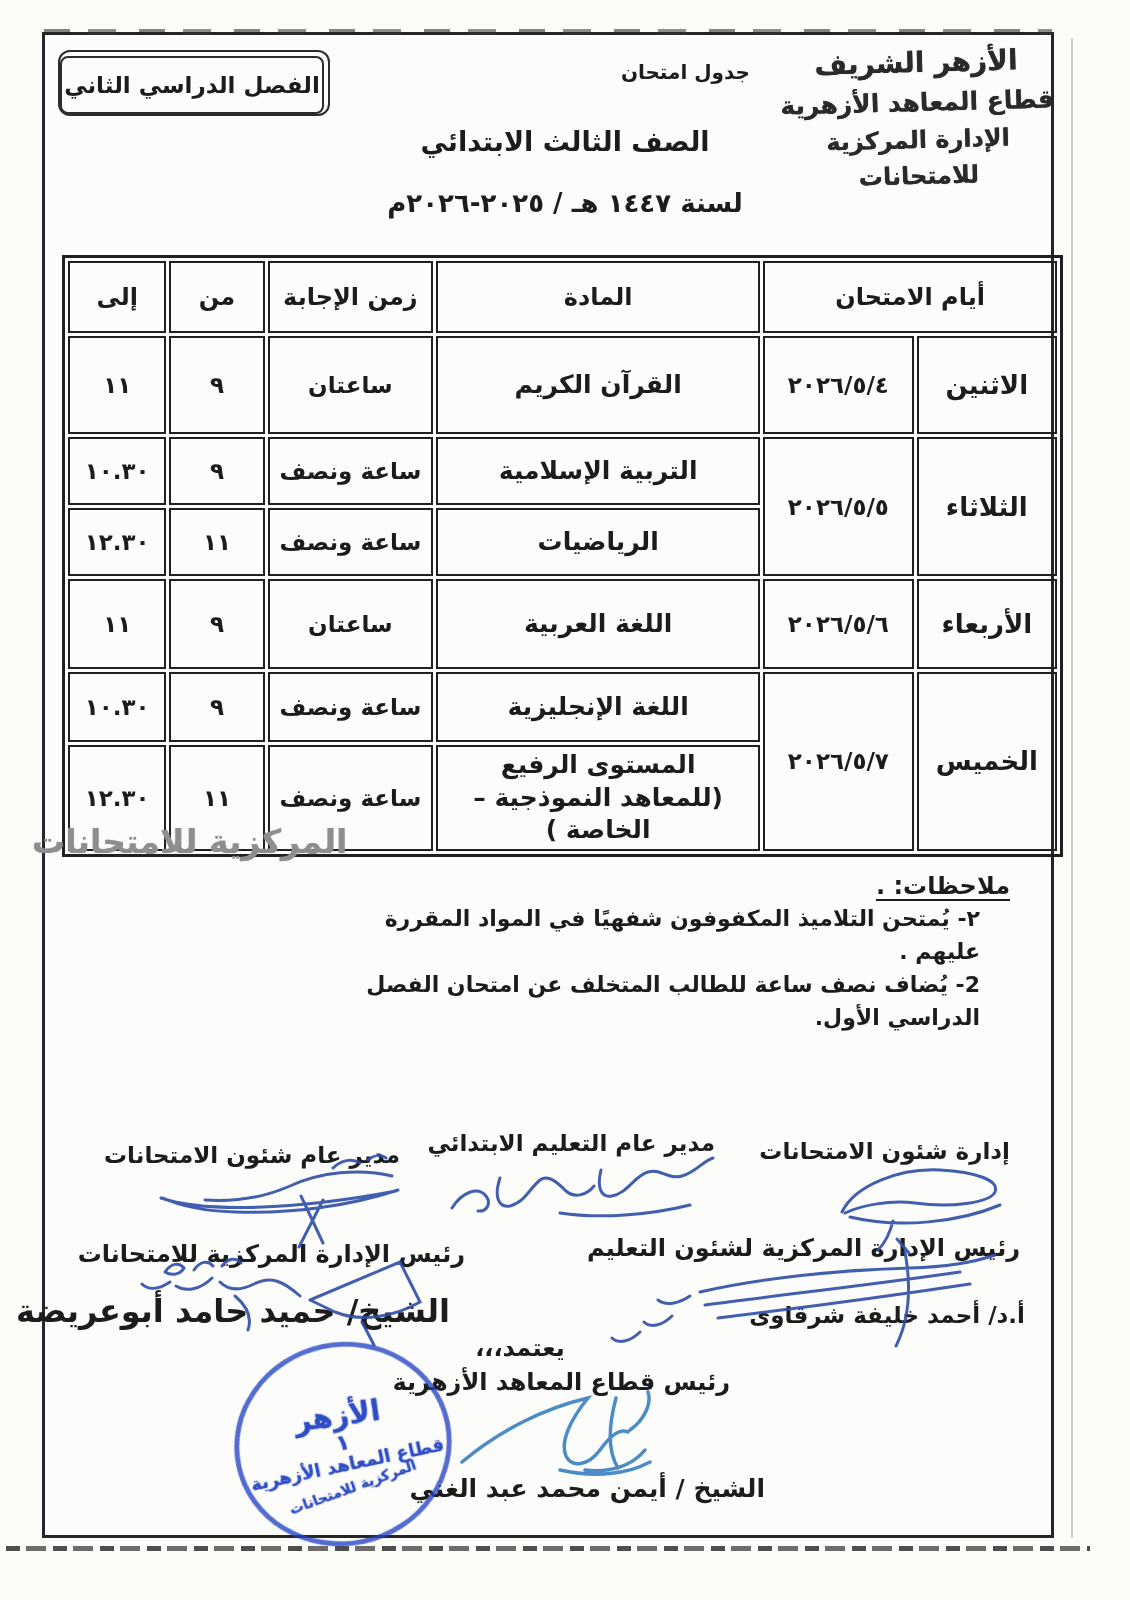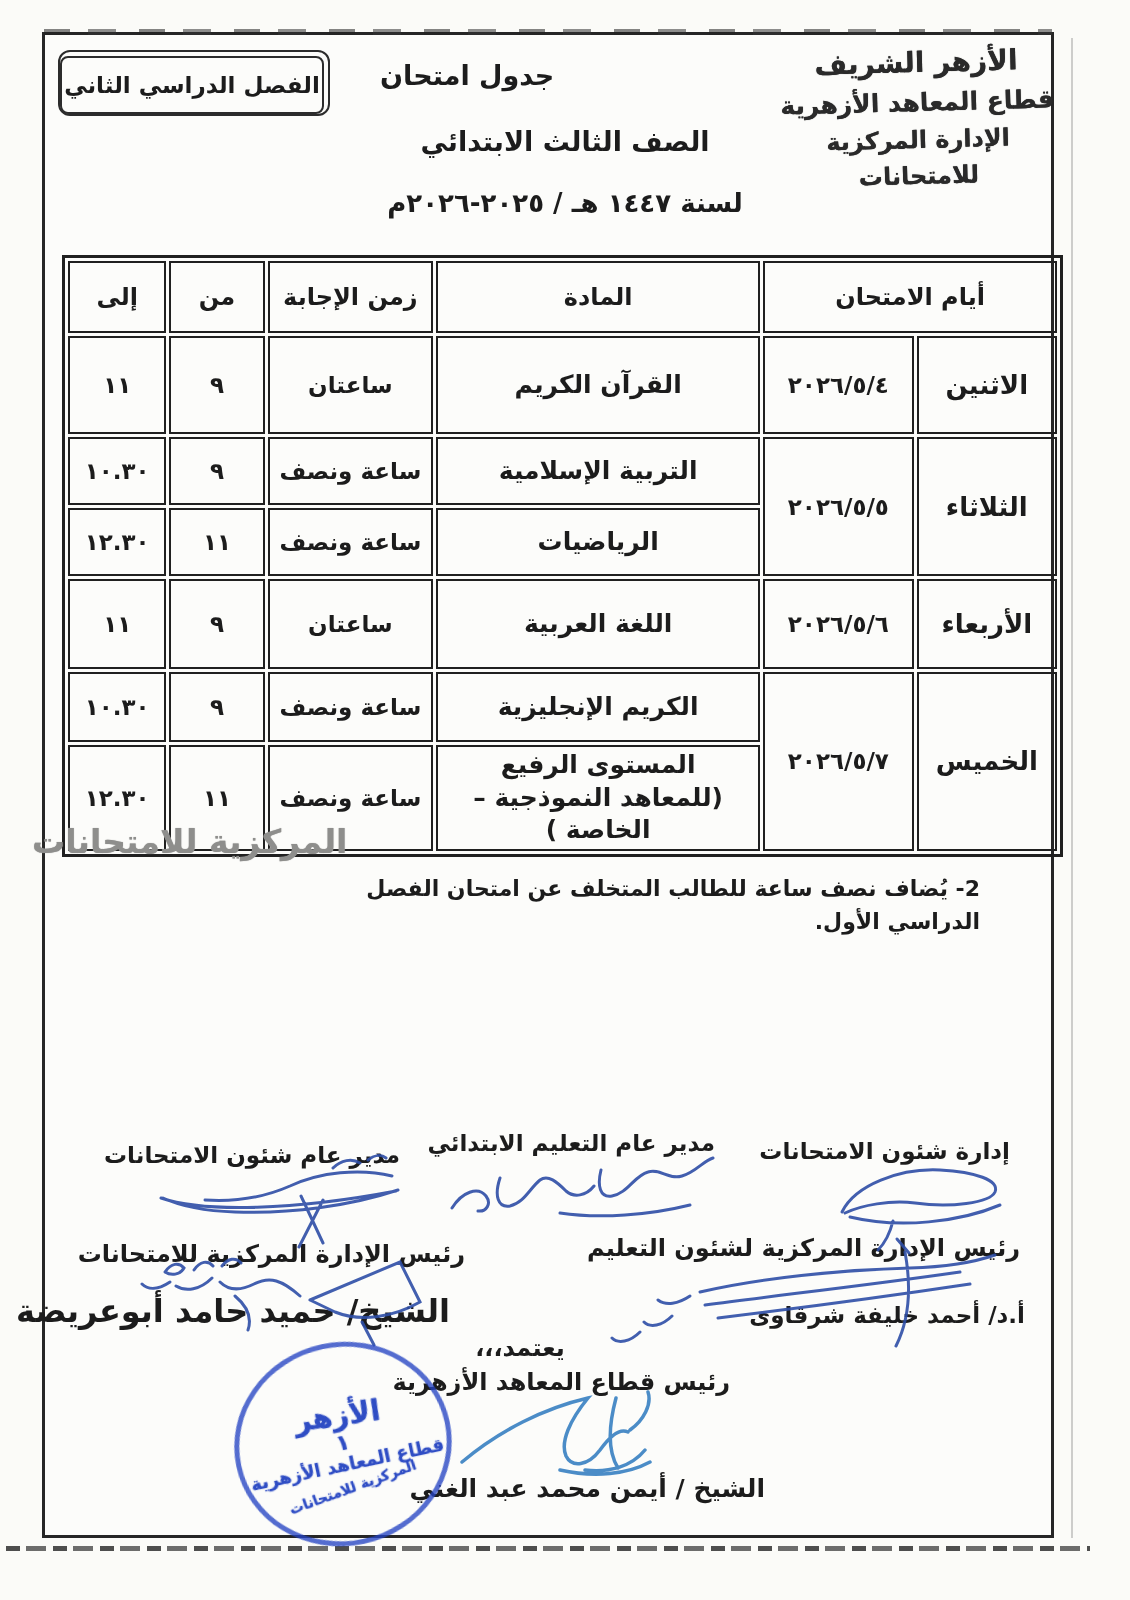--- a/index.html
+++ b/index.html
@@ -21,21 +21,21 @@
 
   
   .semester-outer { left:58px; top:50px; width:272px; height:66px;
     border:2px solid #2c2c2c; border-radius:12px; padding:4px; box-sizing:border-box; }
   .semester-inner { width:100%; height:100%; border:2px solid #2c2c2c; border-radius:8px;
     display:flex; align-items:center; justify-content:center;
     font-size:23px; font-weight:700; }
   .brand { left:775px; top:42px; width:285px; text-align:center; font-weight:700;
     transform:rotate(-1.5deg); line-height:1.5; text-shadow:0 0 .7px #2a2a2a; color:#2a2a2a; }
   .brand-l1 { font-size:28px; } .brand-l2 { font-size:25px; } .brand-l3 { font-size:24px; }
-  .title-main  { left:380px; top:60px;  width:370px; text-align:left; font-size:27px; font-weight:700; direction:rtl; }
+  .title-main  { left:380px; top:60px;  width:370px; text-align:right; font-size:20px; font-weight:700; direction:rtl; }
   .title-grade { left:380px; top:126px; width:370px; text-align:center; font-size:27px; font-weight:700; direction:rtl; }
   .title-year  { left:330px; top:188px; width:470px; text-align:center; font-size:26px; font-weight:700; direction:rtl; }
 
   
   table.exam-table { position:absolute; left:62px; top:255px; width:1001px;
     direction:rtl; border-collapse:separate; border-spacing:3px;
     border:3px solid #202020; table-layout:fixed; background:transparent; }
   .exam-table th, .exam-table td { border:2px solid #202020; text-align:center;
     vertical-align:middle; font-weight:700; padding:2px 4px; overflow:hidden; }
   .exam-table th { font-size:24px; }
@@ -135,40 +135,44 @@
     <td class="c-day">الأربعاء</td>
     <td class="c-date">٢٠٢٦/٥/٦</td>
     <td class="c-subj">اللغة العربية</td>
     <td class="c-dur">ساعتان</td>
     <td class="c-num">٩</td>
     <td class="c-num">١١</td>
   </tr>
   <tr style="height:70px">
     <td class="c-day" rowspan="2">الخميس</td>
     <td class="c-date" rowspan="2">٢٠٢٦/٥/٧</td>
-    <td class="c-subj">الكريم الإنجليزية</td>
+    <td class="c-subj">اللغة الإنجليزية</td>
     <td class="c-dur">ساعة ونصف</td>
     <td class="c-num">٩</td>
     <td class="c-num">١٠.٣٠</td>
   </tr>
   <tr style="height:78px">
     <td class="c-subj">
       <span style="display:block">المستوى الرفيع</span>
       <span style="display:block">(للمعاهد النموذجية – الخاصة )</span>
     </td>
     <td class="c-dur">ساعة ونصف</td>
     <td class="c-num">١١</td>
     <td class="c-num">١٢.٣٠</td>
   </tr>
 </tbody>
   </table>
 
 <div class="abs watermark">المركزية للامتحانات</div>
 
 <div class="abs notes">
+  <div style="text-align:right">
+    <span class="notes-heading">ملاحظات: .</span>
+  </div>
+  <div class="notes-item">٢- يُمتحن التلاميذ المكفوفون شفهيًا في المواد المقررة عليهم .</div>
   <div class="notes-item">2- يُضاف نصف ساعة للطالب المتخلف عن امتحان الفصل الدراسي الأول.</div>
 </div>
 
 <div class="sig-label" style="left:800px; top:1138px; width:210px;">إدارة شئون الامتحانات</div>
 <div class="sig-label" style="left:465px; top:1130px; width:250px;">مدير عام التعليم الابتدائي</div>
 <div class="sig-label" style="left:120px; top:1142px; width:280px;">مدير عام شئون الامتحانات</div>
 <div class="sig-label" style="left:675px; top:1234px; width:345px; font-size:24px;">رئيس الإدارة المركزية لشئون التعليم</div>
 <div class="sig-label" style="left:125px; top:1240px; width:340px; font-size:24px;">رئيس الإدارة المركزية للامتحانات</div>
 <div class="sig-label" style="left:810px; top:1302px; width:215px;">أ.د/ أحمد خليفة شرقاوى</div>
 <div class="sig-label" style="left:100px; top:1292px; width:350px; font-size:32px;">الشيخ/ حميد حامد أبوعريضة</div>

